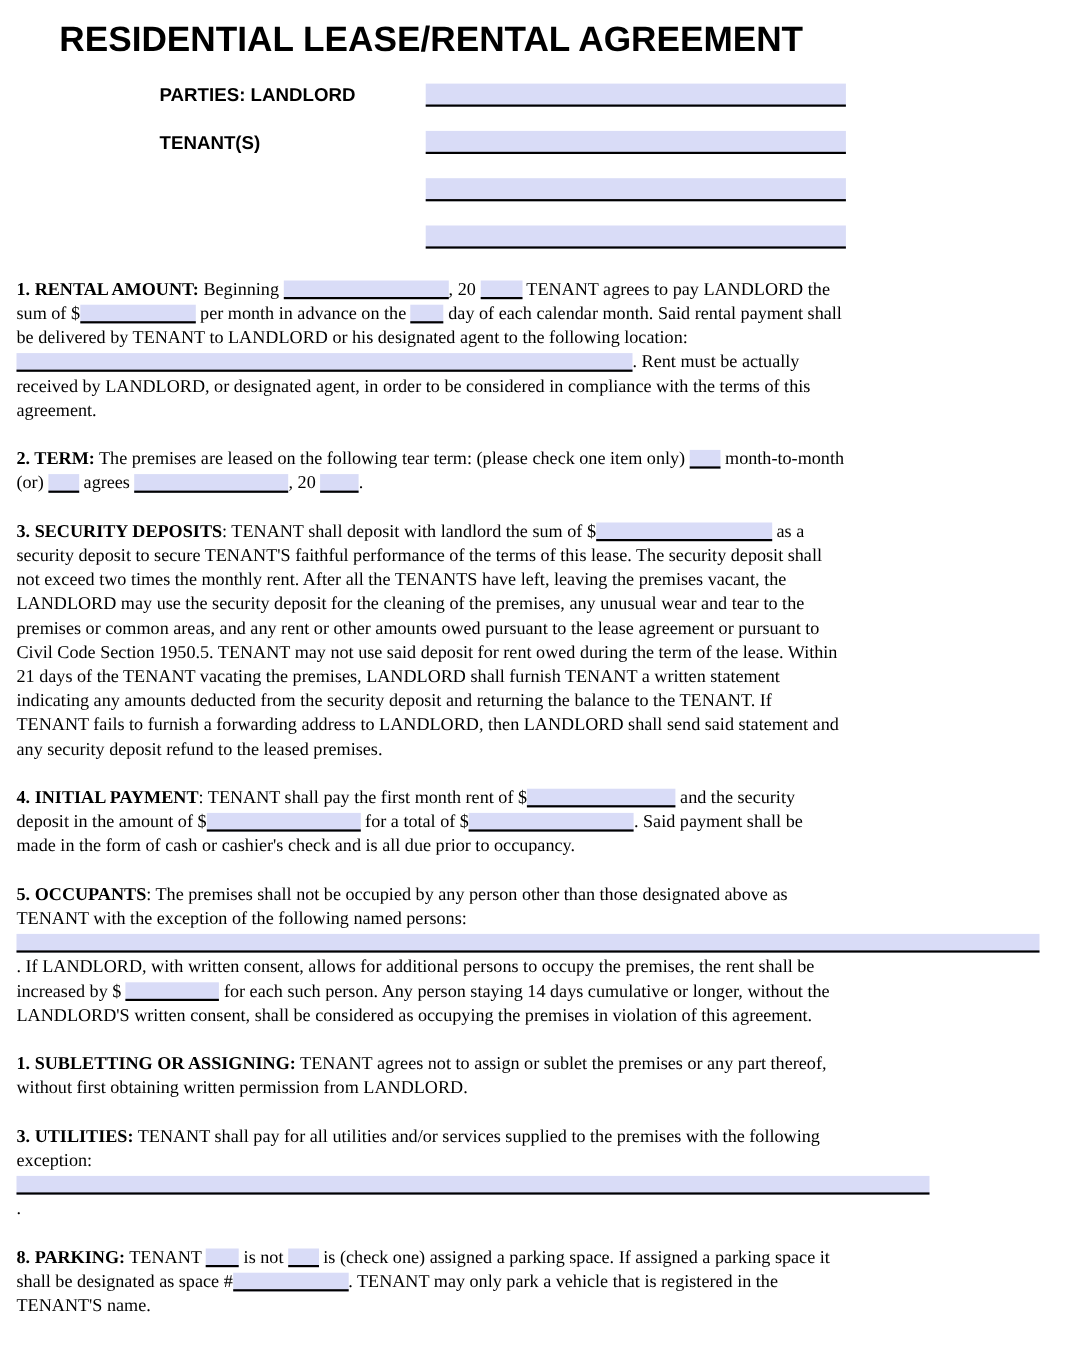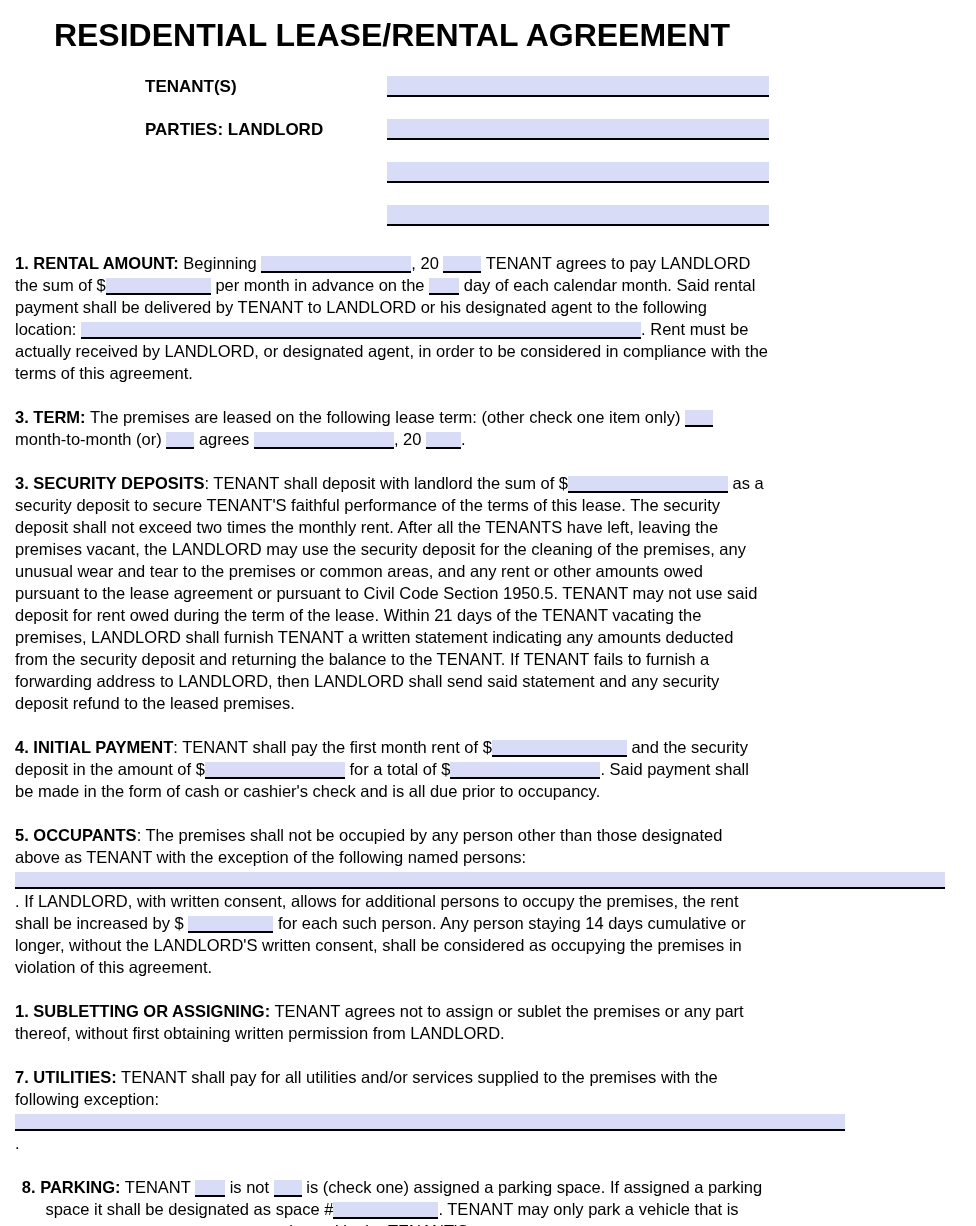--- a/index.html
+++ b/index.html
@@ -26,67 +26,67 @@
   .hdr { margin-left: 130px; margin-bottom: 26px; }
   .hdr-row { display: flex; align-items: flex-end; margin-bottom: 22px; }
   .hdr-row:last-child { margin-bottom: 0; }
   .hdr-label { width: 250px; font-weight: 700; font-size: 17px; line-height: 21px; }
   .hdr-field {
     width: 395px; height: 21px;
     background: #D9DCF7;
     border-bottom: 2px solid #000000;
   }
   
-  .sec { margin: 0 0 22px 0; }
-  .sec:last-child { margin-bottom: 0; text-align: center; }
+  .sec { margin: 0 0 22px 0; font-family: Liberation Serif, serif; }
+  .sec:last-child { margin-bottom: 0; }
   b { font-weight: 700; }
   
   .f {
     display: inline-block;
     background: #D9DCF7;
     border-bottom: 2px solid #000000;
     height: 17px;
     vertical-align: -4px;
   }
 </style>
 </head>
 <body>
 
 <div class="page">
 
   <div class="title">RESIDENTIAL LEASE/RENTAL AGREEMENT</div>
 
   <div class="hdr">
     <div class="hdr-row">
-      <div class="hdr-label">TENANT(S)</div>
+      <div class="hdr-label">PARTIES: LANDLORD</div>
       <div class="hdr-field"></div>
     </div>
     <div class="hdr-row">
-      <div class="hdr-label">PARTIES: LANDLORD</div>
+      <div class="hdr-label">TENANT(S)</div>
       <div class="hdr-field"></div>
     </div>
     <div class="hdr-row">
       <div class="hdr-label"></div>
       <div class="hdr-field"></div>
     </div>
     <div class="hdr-row">
       <div class="hdr-label"></div>
       <div class="hdr-field"></div>
     </div>
   </div>
 
   <p class="sec"><b>1. RENTAL AMOUNT:</b><span> Beginning </span><span class="f" style="width:150px"></span><span>, 20 </span><span class="f" style="width:38px"></span><span> TENANT agrees to pay LANDLORD the sum of $</span><span class="f" style="width:105px"></span><span> per month in advance on the </span><span class="f" style="width:30px"></span><span> day of each calendar month. Said rental payment shall be delivered by TENANT to LANDLORD or his designated agent to the following location: </span><span class="f" style="width:560px"></span><span>. Rent must be actually received by LANDLORD, or designated agent, in order to be considered in compliance with the terms of this agreement.</span></p>
 
-  <p class="sec"><b>3. TERM:</b><span> The premises are leased on the following lease term: (other check one item only) </span><span class="f" style="width:28px"></span><span> month-to-month (or) </span><span class="f" style="width:28px"></span><span> agrees </span><span class="f" style="width:140px"></span><span>, 20 </span><span class="f" style="width:35px"></span><span>.</span></p>
+  <p class="sec"><b>2. TERM:</b><span> The premises are leased on the following tear term: (please check one item only) </span><span class="f" style="width:28px"></span><span> month-to-month (or) </span><span class="f" style="width:28px"></span><span> agrees </span><span class="f" style="width:140px"></span><span>, 20 </span><span class="f" style="width:35px"></span><span>.</span></p>
 
   <p class="sec"><b>3. SECURITY DEPOSITS</b><span>: TENANT shall deposit with landlord the sum of  $</span><span class="f" style="width:160px"></span><span> as a security deposit to secure TENANT'S faithful performance of the terms of this lease. The security deposit shall not exceed two times the monthly rent. After all the TENANTS have left, leaving the premises vacant, the LANDLORD may use the security deposit for the cleaning of the premises, any unusual wear and tear to the premises or common areas, and any rent or other amounts owed pursuant to the lease agreement or pursuant to Civil Code Section 1950.5. TENANT may not use said deposit for rent owed during the term of the lease. Within 21 days of the TENANT vacating the premises, LANDLORD shall furnish TENANT a written statement indicating any amounts deducted from the security deposit and returning the balance to the TENANT. If TENANT fails to furnish a forwarding address to LANDLORD, then LANDLORD shall send said statement and any security deposit refund to the leased premises.</span></p>
 
   <p class="sec"><b>4. INITIAL PAYMENT</b><span>: TENANT shall pay the first month rent of $</span><span class="f" style="width:135px"></span><span> and the security deposit in the amount of $</span><span class="f" style="width:140px"></span><span> for a total of $</span><span class="f" style="width:150px"></span><span>. Said payment shall be made in the form of cash or cashier's check and is all due prior to occupancy.</span></p>
 
   <p class="sec"><b>5. OCCUPANTS</b><span>: The premises shall not be occupied by any person other than those designated above as TENANT with the exception of the following named persons: </span><span class="f" style="width:930px"></span><span>. If LANDLORD, with written consent, allows for additional persons to occupy the premises, the rent shall be increased by $ </span><span class="f" style="width:85px"></span><span> for each such person. Any person staying 14 days cumulative or longer, without the LANDLORD'S written consent, shall be considered as occupying the premises in violation of this agreement.</span></p>
 
   <p class="sec"><b>1. SUBLETTING OR ASSIGNING:</b><span> TENANT agrees not to assign or sublet the premises or any part thereof, without first obtaining written permission from LANDLORD.</span></p>
 
-  <p class="sec"><b>7. UTILITIES:</b><span> TENANT shall pay for all utilities and/or services supplied to the premises with the following exception: </span><span class="f" style="width:830px"></span><span>.</span></p>
+  <p class="sec"><b>3. UTILITIES:</b><span> TENANT shall pay for all utilities and/or services supplied to the premises with the following exception: </span><span class="f" style="width:830px"></span><span>.</span></p>
 
   <p class="sec"><b>8. PARKING:</b><span> TENANT </span><span class="f" style="width:30px"></span><span> is not </span><span class="f" style="width:28px"></span><span> is (check one) assigned a parking space. If assigned a parking space it shall be designated as space  #</span><span class="f" style="width:105px"></span><span>. TENANT may only park a vehicle that is registered in the TENANT'S name.</span></p>
 
 </div>
 
 </body></html>

